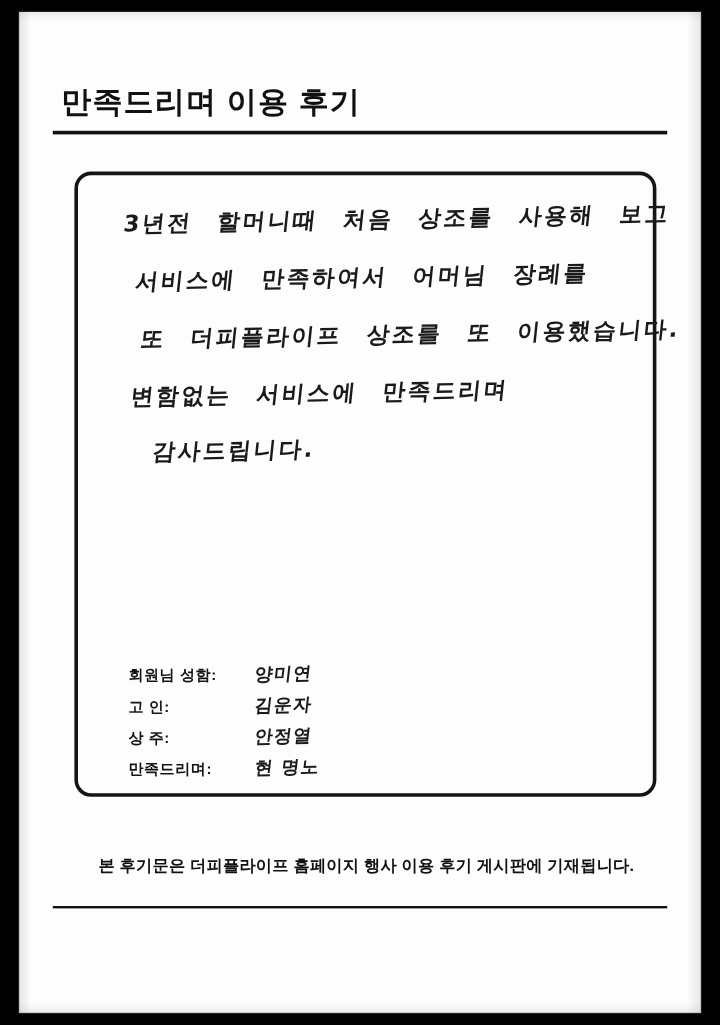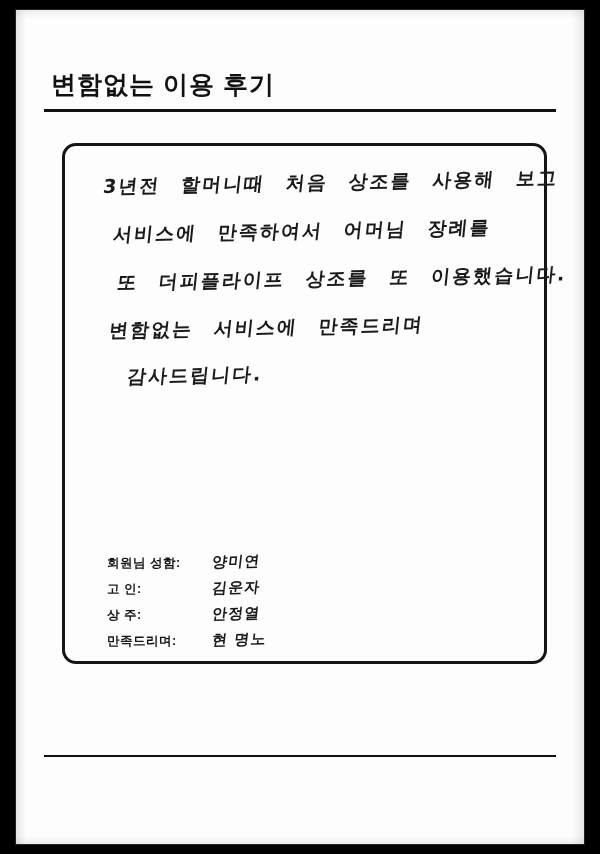--- a/index.html
+++ b/index.html
@@ -148,21 +148,21 @@
   .brand .mark {
     display: inline-block;
     transform: scaleY(1.05);
   }
 </style>
 </head>
 <body>
 
 <div class="scan-page">
 
-  <div class="doc-title">변함없는 이용 후기</div>
+  <div class="doc-title">만족드리며 이용 후기</div>
   <div class="title-rule"></div>
 
   <div class="review-box">
 
     <div class="handwriting">
       <div class="hw-line l1">3년전 할머니때 처음 상조를 사용해 보고</div>
       <div class="hw-line l2">서비스에 만족하여서 어머님 장례를</div>
       <div class="hw-line l3">또 더피플라이프 상조를 또 이용했습니다.</div>
       <div class="hw-line l4">변함없는 서비스에 만족드리며</div>
       <div class="hw-line l5">감사드립니다.</div>
@@ -182,17 +182,18 @@
         <div class="field-value">안정열</div>
       </div>
       <div class="field-row">
         <div class="field-label">만족드리며:</div>
         <div class="field-value">현 명노</div>
       </div>
     </div>
 
   </div>
 
+  <div class="notice">본 후기문은 더피플라이프 홈페이지 행사 이용 후기 게시판에 기재됩니다.</div>
 
   <div class="footer-rule"></div>
 
 
 </div>
 
 </body></html>

